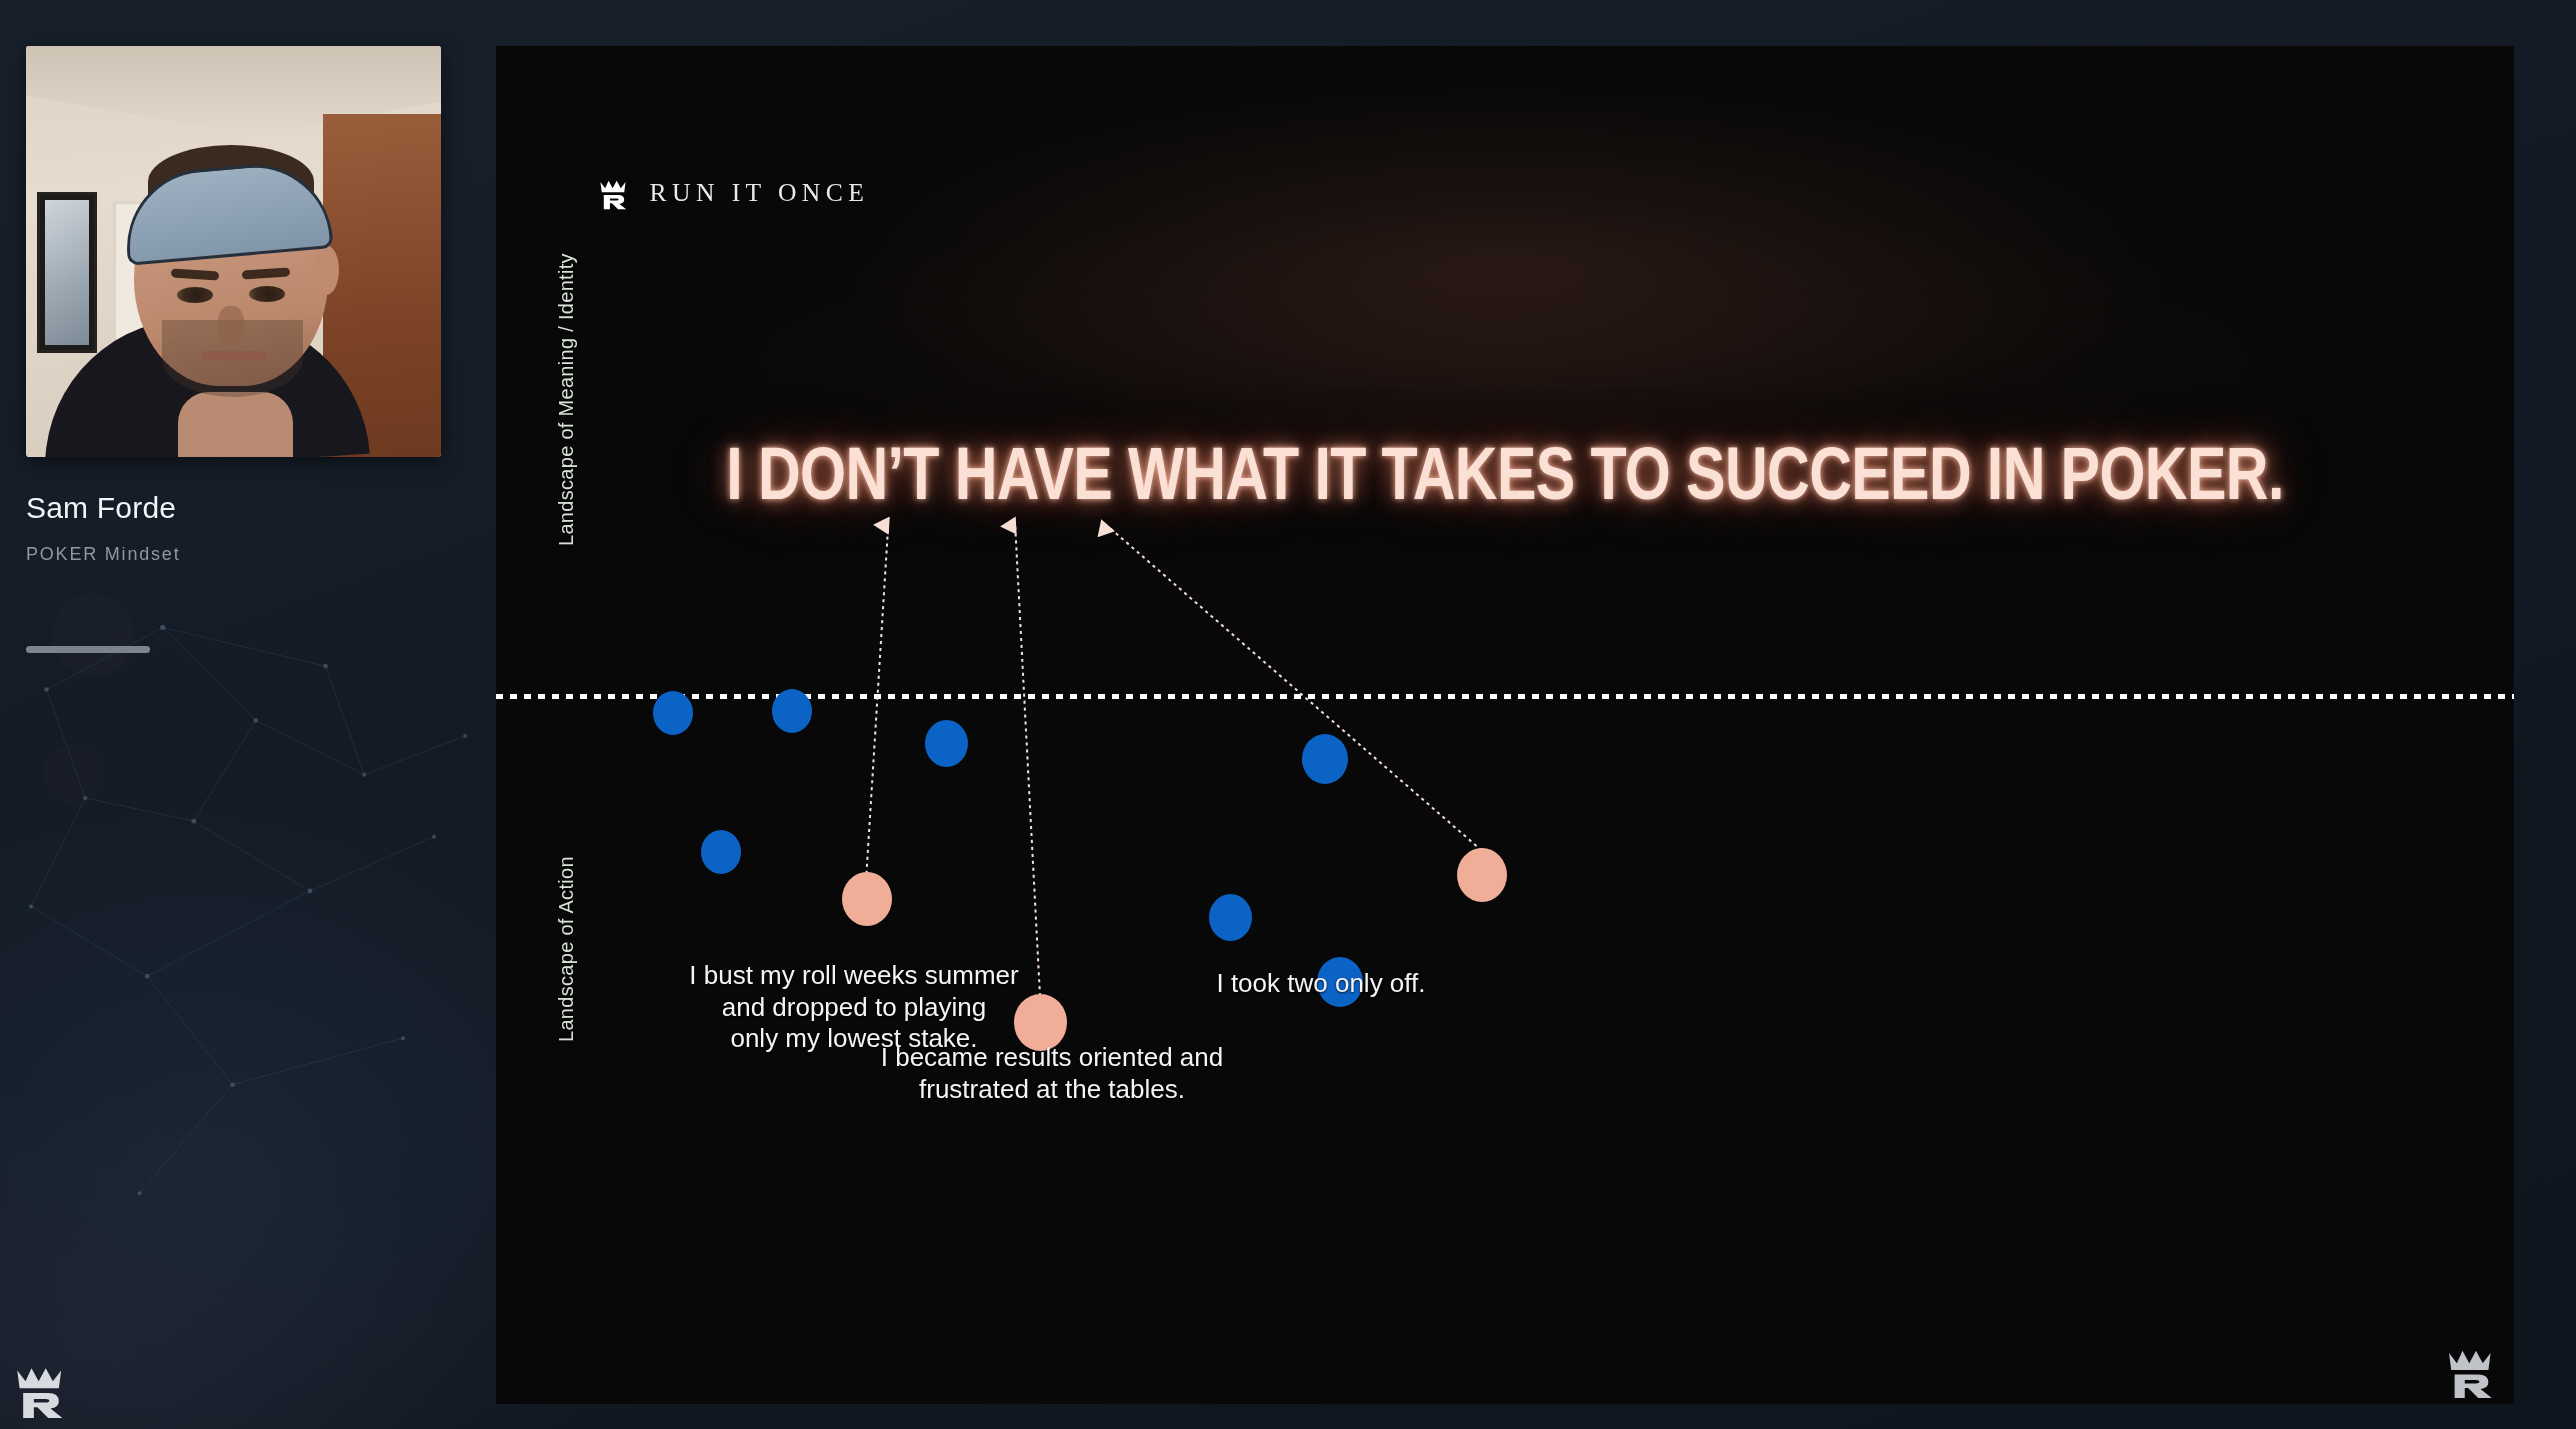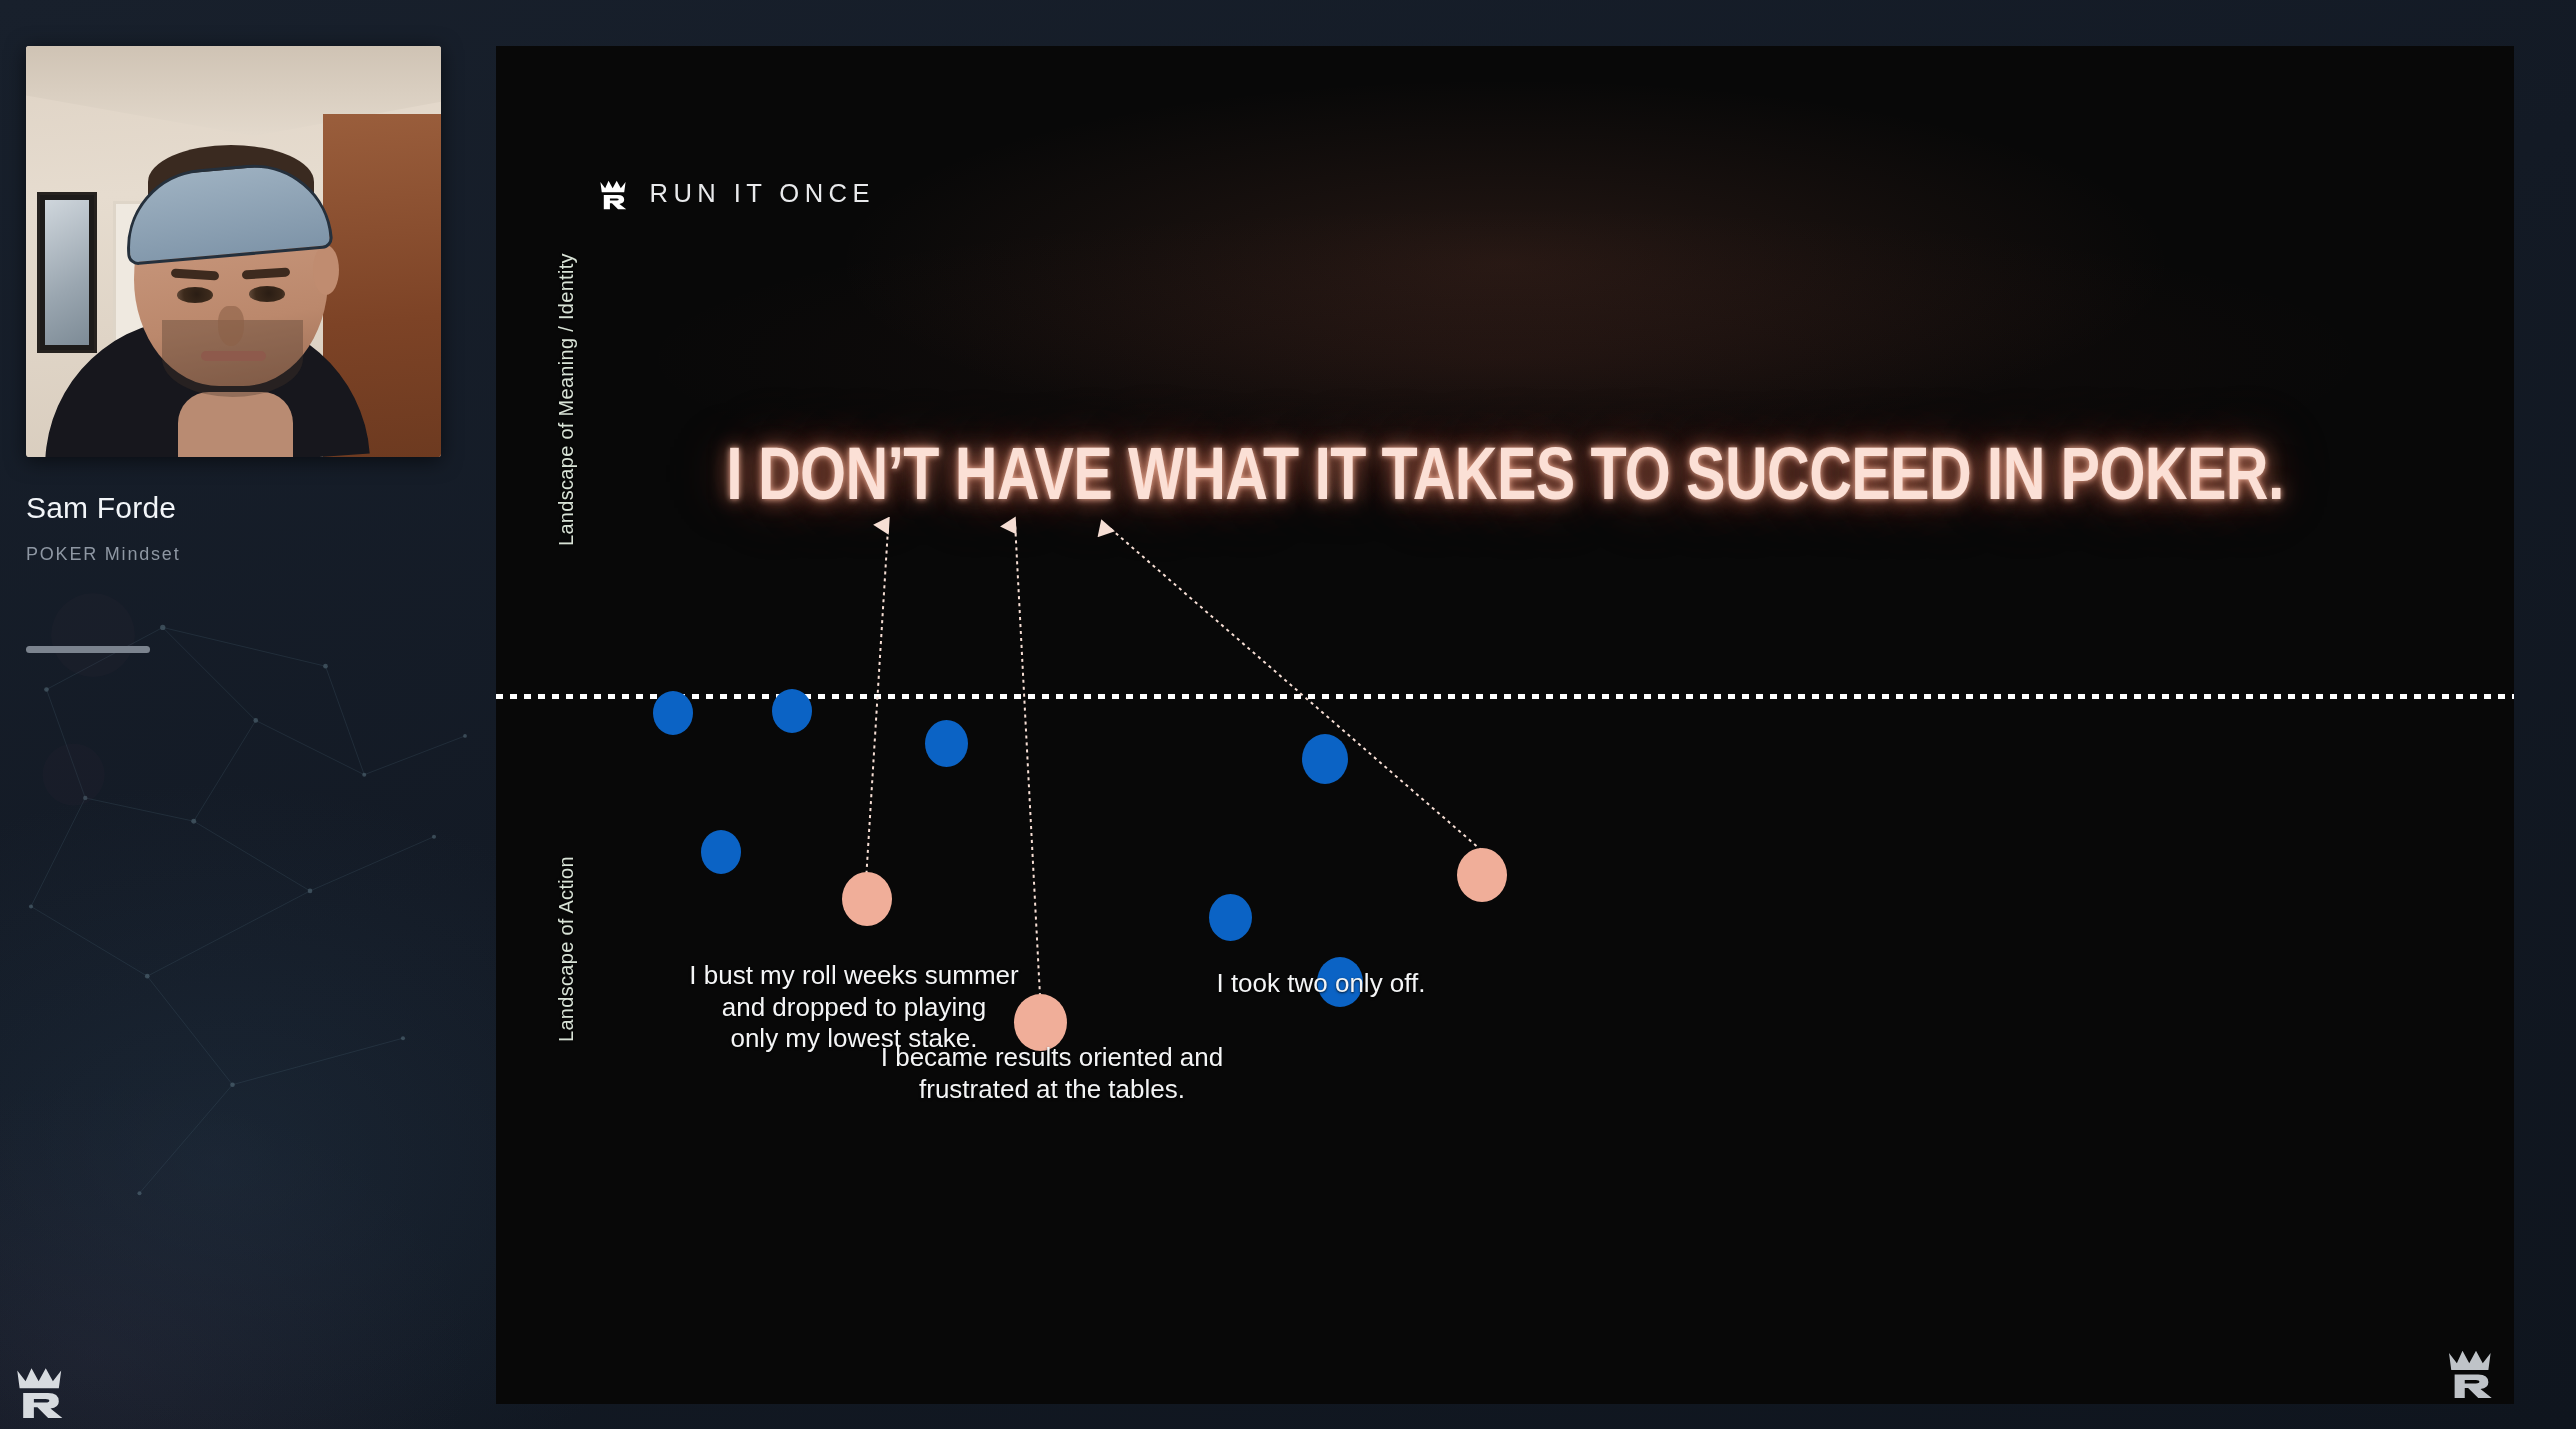--- a/index.html
+++ b/index.html
@@ -113,21 +113,21 @@
     white-space:nowrap;
     transform-origin:left top;
     transform:rotate(-90deg);
     text-shadow:0 0 2.3px rgba(0,0,0,.9);
   }
   #axis-meaning { left:59px; top:500px; }
   #axis-action  { left:59px; top:996px; }
 
   #brand-row { position:absolute; left:101px; top:129px; display:flex; align-items:center; gap:18.6px; }
   #brand-mark { width:34px; height:36px; }
-  #brand-name { font-size:25.6px; letter-spacing:5.4px; color:#e9eaec; }
+  #brand-name { font-size:25.6px; letter-spacing:5.4px; color:#e9eaec;font-family:Liberation Serif, serif; }
 
   #headline {
     position:absolute; left:0; right:0; top:391px;
     text-align:center;
     font-family:"Liberation Sans Narrow","Liberation Sans", sans-serif;
     font-weight:bold;
     font-size:74px;
     line-height:1;
     letter-spacing:-0.8px;
     transform:scaleX(.80);

